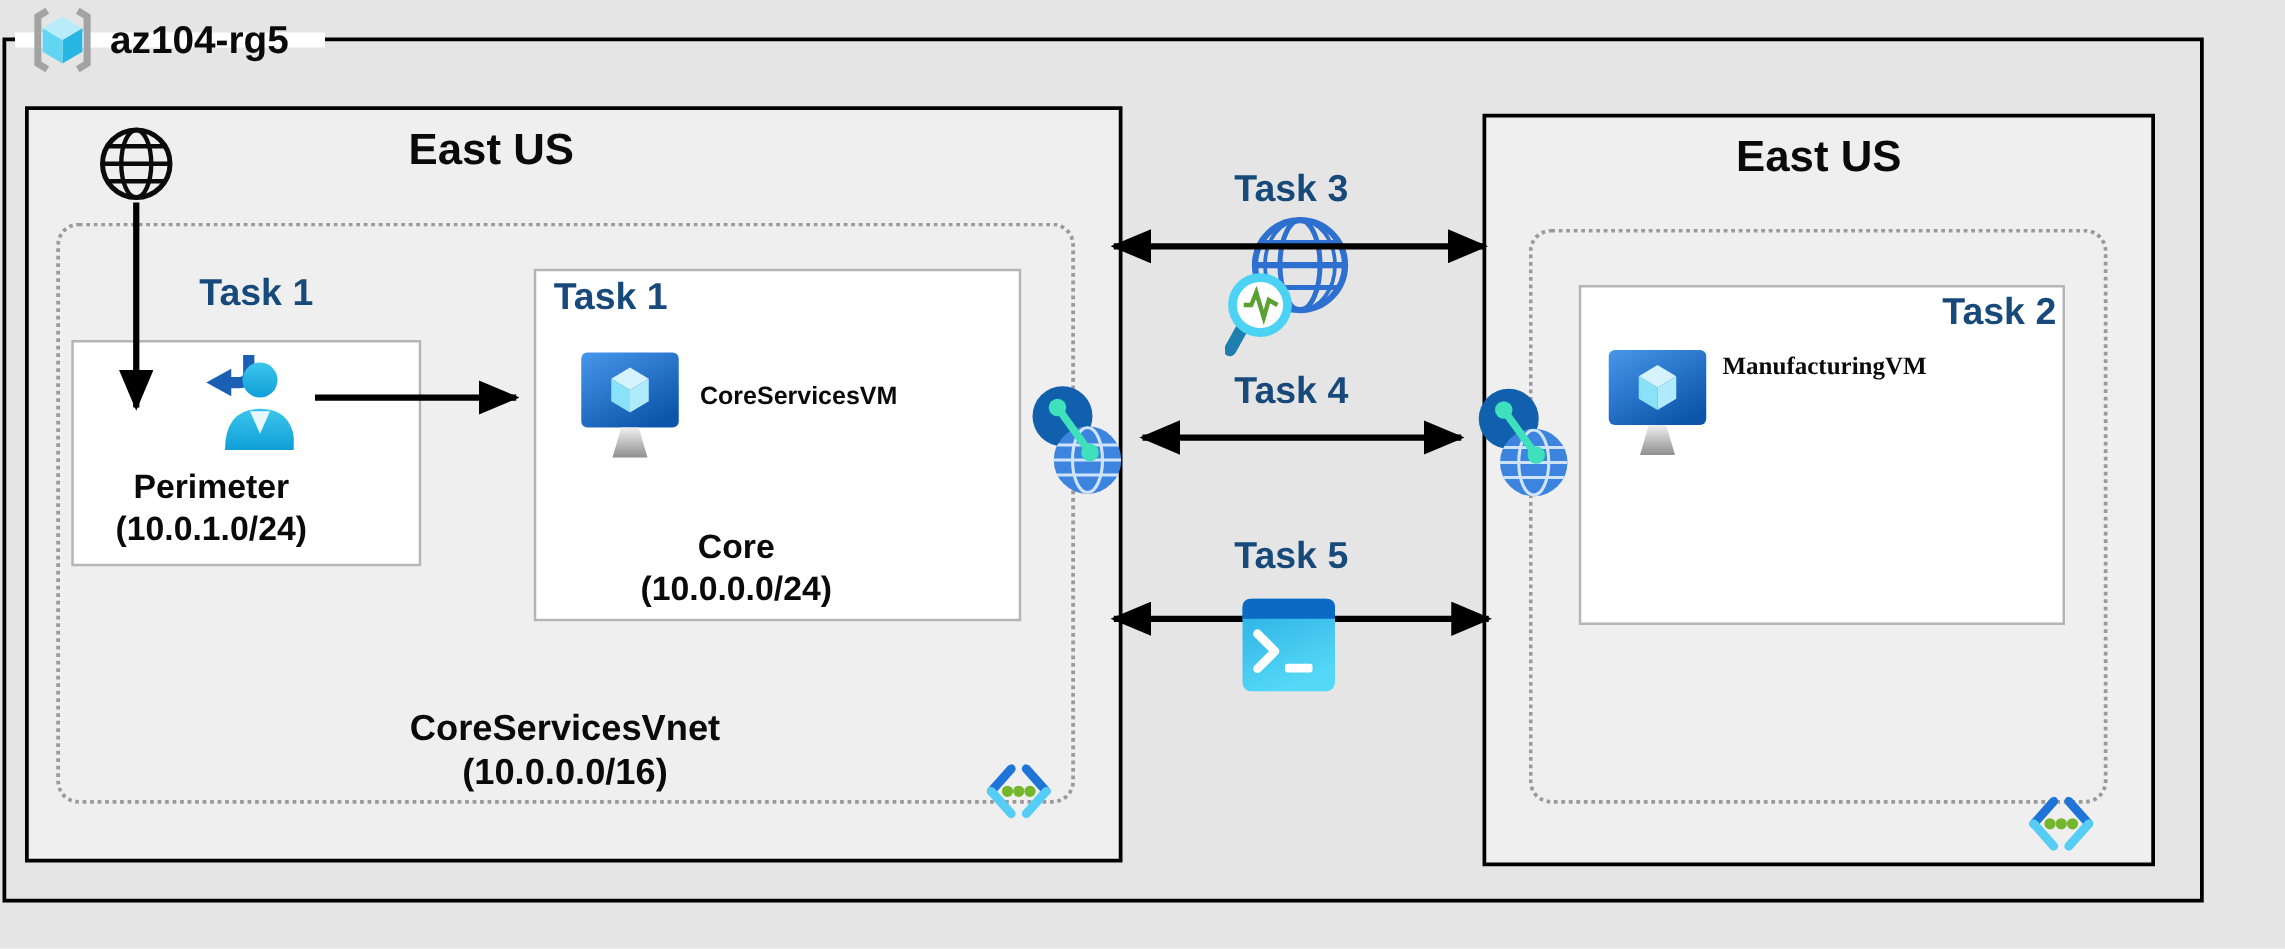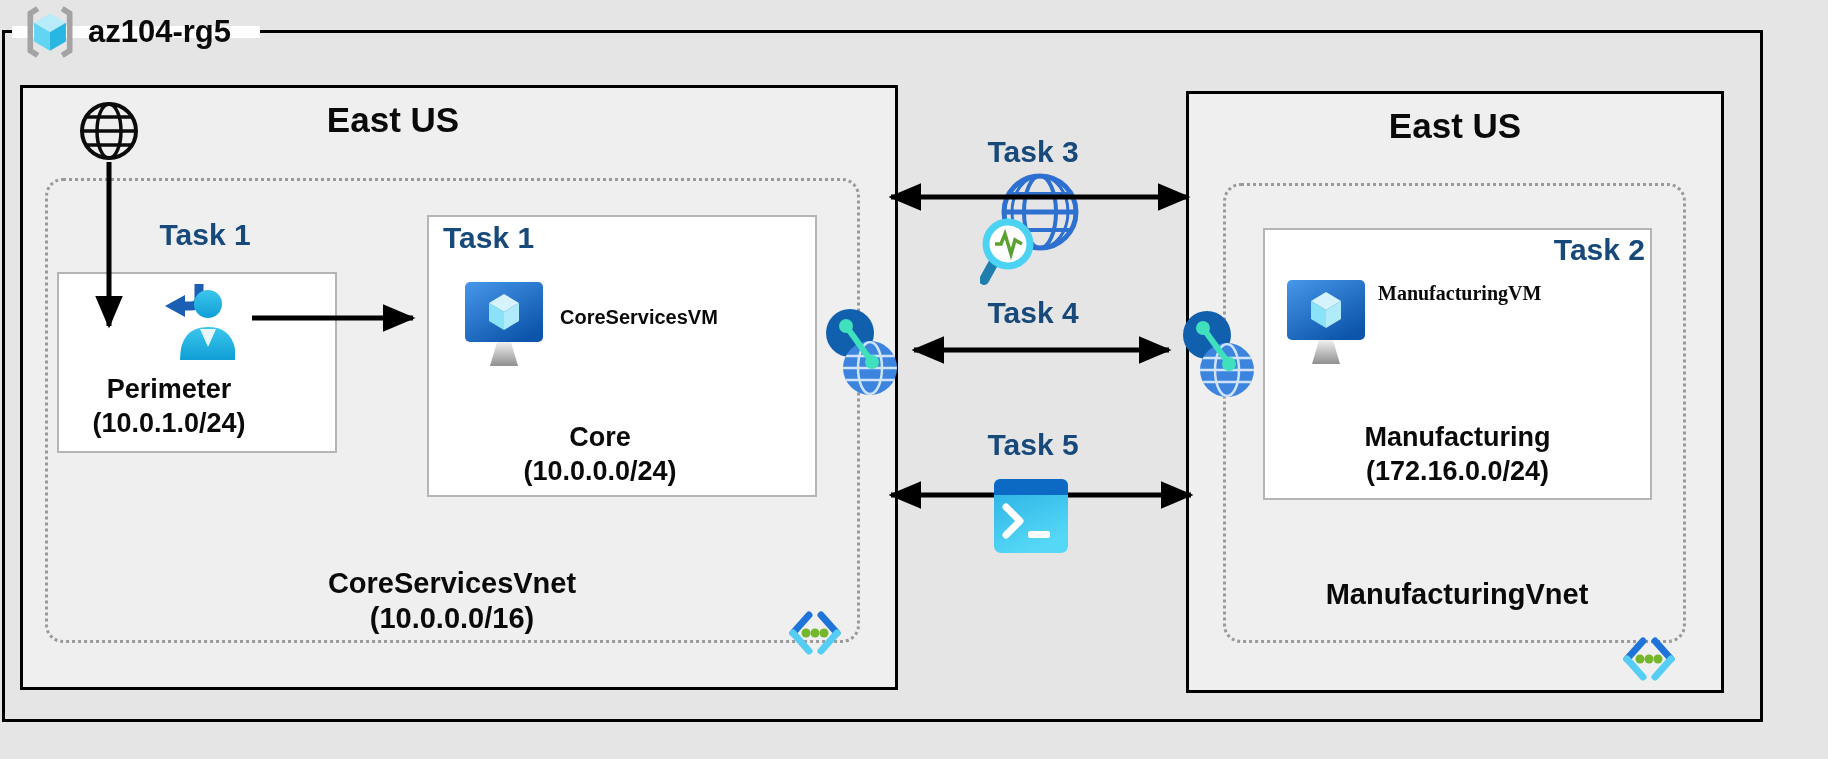--- a/index.html
+++ b/index.html
@@ -103,21 +103,21 @@
         </linearGradient>
       </defs>
       <rect x="2" y="2" width="78" height="60" rx="5" fill="url(#gVm1)"></rect>
       <polygon points="41,14 56,23 41,32 26,23" fill="#d6f3fd"></polygon>
       <polygon points="26,23 41,32 41,50 26,41" fill="#8ae2f9"></polygon>
       <polygon points="56,23 56,41 41,50 41,32" fill="#b0ebfb"></polygon>
       <polygon points="34,62 48,62 55,86 27,86" fill="url(#gSt1)"></polygon>
     </svg>
   </div>
   <div class="abs vm-name" style="left:560px;top:306px;">CoreServicesVM</div>
-  <div class="abs two-line" style="left:427px;top:420px;width:346px;">
+  <div class="abs two-line" style="left:416px;top:420px;width:346px;">
     <div class="sub-line">Core</div>
     <div class="sub-line">(10.0.0.0/24)</div>
   </div>
 
   <div class="abs two-line center-x" style="left:452px;top:566px;">
     <div class="vnet-line">CoreServicesVnet</div>
     <div class="vnet-line">(10.0.0.0/16)</div>
   </div>
   <div class="abs icon" style="left:786px;top:610px;">
     <svg width="58" height="46" viewBox="0 0 58 46">
@@ -150,27 +150,22 @@
         </linearGradient>
       </defs>
       <rect x="2" y="2" width="78" height="60" rx="5" fill="url(#gVm2)"></rect>
       <polygon points="41,14 56,23 41,32 26,23" fill="#d6f3fd"></polygon>
       <polygon points="26,23 41,32 41,50 26,41" fill="#8ae2f9"></polygon>
       <polygon points="56,23 56,41 41,50 41,32" fill="#b0ebfb"></polygon>
       <polygon points="34,62 48,62 55,86 27,86" fill="url(#gSt2)"></polygon>
     </svg>
   </div>
   <div class="abs vm-name" style="left:1378px;top:282px;font-family:Liberation Serif, serif;">ManufacturingVM</div>
-  <div class="abs two-line" style="left:1263px;top:420px;width:389px;">
-    <div class="sub-line">Manufacturing</div>
-    <div class="sub-line">(172.16.0.0/24)</div>
-  </div>
 
   <div class="abs two-line center-x" style="left:1457px;top:577px;">
-    <div class="vnet-line">ManufacturingVnet</div>
   </div>
   <div class="abs icon" style="left:1620px;top:636px;">
     <svg width="58" height="46" viewBox="0 0 58 46">
       <path d="M23 5 L7 23" stroke="#1e74d8" stroke-width="7" stroke-linecap="round" fill="none"></path>
       <path d="M7 23 L23 41" stroke="#55cdf4" stroke-width="7" stroke-linecap="round" fill="none"></path>
       <path d="M35 5 L51 23" stroke="#1e74d8" stroke-width="7" stroke-linecap="round" fill="none"></path>
       <path d="M51 23 L35 41" stroke="#55cdf4" stroke-width="7" stroke-linecap="round" fill="none"></path>
       <circle cx="20" cy="23" r="4.5" fill="#74b62c"></circle>
         <circle cx="29" cy="23" r="4.5" fill="#74b62c"></circle>
         <circle cx="38" cy="23" r="4.5" fill="#74b62c"></circle>

